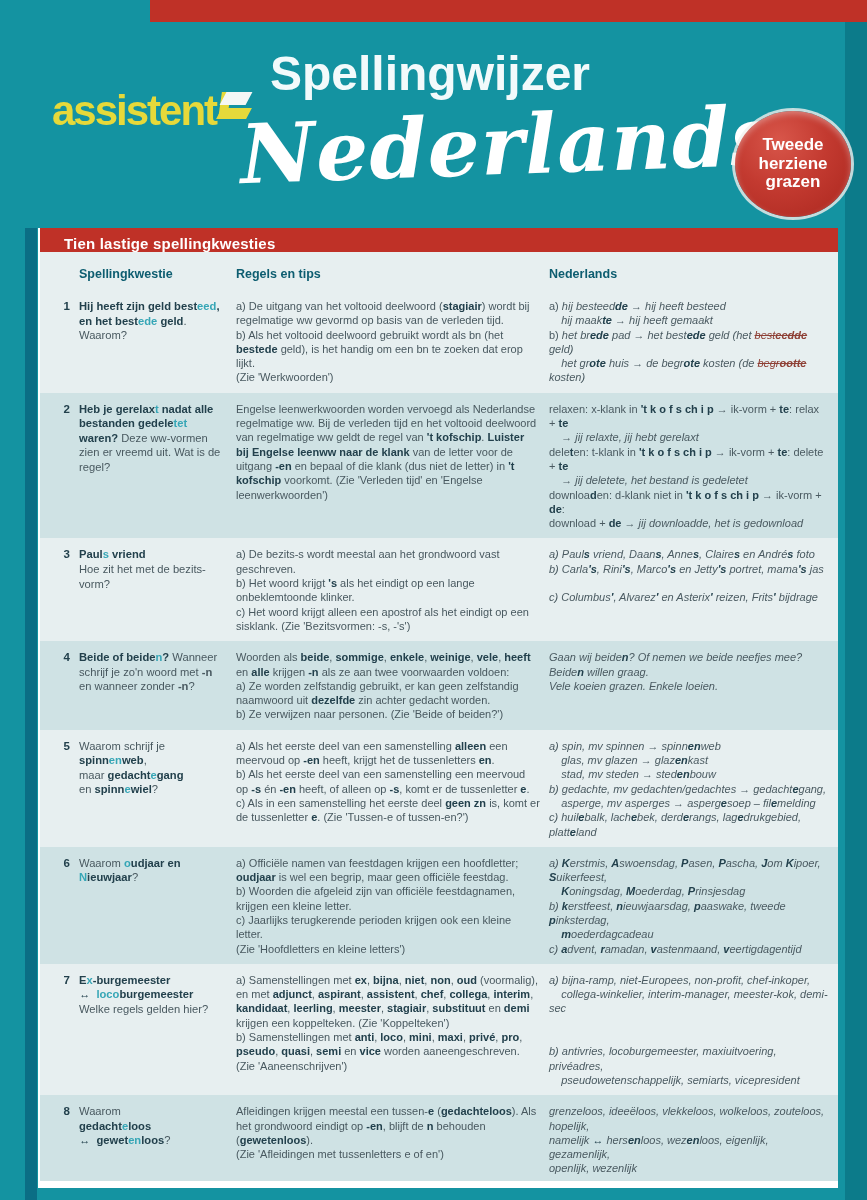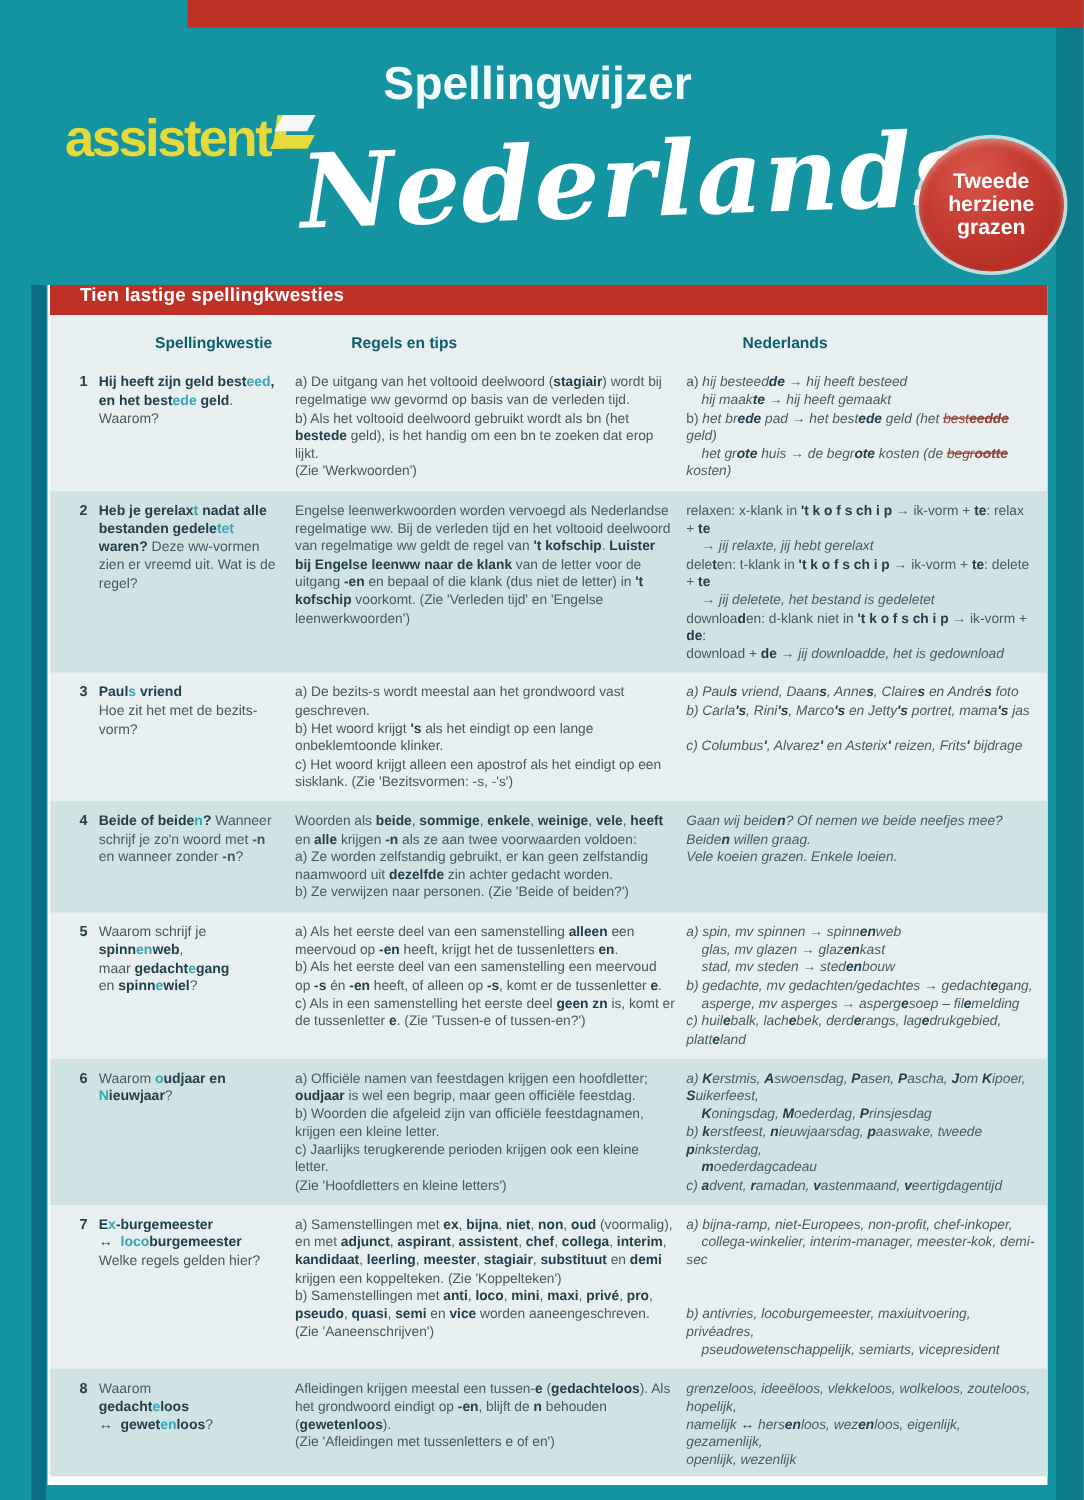--- a/index.html
+++ b/index.html
@@ -24,41 +24,41 @@
 
   
   .logo{position:absolute;left:52px;top:90px;display:flex;align-items:flex-start;}
   .logo-text{color:var(--yellow);font-size:42px;font-weight:bold;letter-spacing:-2px;line-height:1;}
   .logo-mark{position:relative;width:34px;height:42px;margin-left:3px;}
   .logo-mark .flag{position:absolute;left:4px;top:2px;width:26px;height:13px;background:#f4f7f5;transform:skewX(-28deg);}
   .logo-mark .bar{position:absolute;left:0px;top:18px;width:30px;height:11px;background:var(--yellow);transform:skewX(-28deg);}
   .logo-mark .stem{position:absolute;left:1px;top:2px;width:9px;height:27px;background:var(--yellow);transform:skewX(-8deg);}
 
   .title-small{position:absolute;left:250px;top:46px;width:360px;text-align:center;
-    color:#f2fafb;font-size:37px;font-weight:bold;letter-spacing:0px;}
+    color:#f2fafb;font-size:48px;font-weight:bold;letter-spacing:0px;}
   .title-big{position:absolute;left:240px;top:98px;width:470px;text-align:center;
     color:#ffffff;font-size:82px;font-weight:bold;font-style:italic;
     font-family:"DejaVu Serif","Liberation Serif",serif;transform:rotate(-2deg);letter-spacing:1px;}
 
   .badge{position:absolute;left:735px;top:111px;width:116px;height:106px;border-radius:50%;
     background:radial-gradient(circle at 38% 28%, #d8564a 0%, #c33a30 45%, #aa261e 100%);
     box-shadow:0 0 0 3px rgba(240,240,238,.8), inset 0 3px 6px rgba(255,255,255,.35);
     display:flex;flex-direction:column;align-items:center;justify-content:center;
     color:#fff;font-weight:bold;font-size:17px;line-height:1.08;text-align:left;}
 
   
   .left-stripe{position:absolute;left:25px;top:228px;width:12px;height:972px;background:var(--stripe);}
   .sheet{position:absolute;left:38px;top:228px;width:800px;height:960px;background:#fff;
     display:flex;flex-direction:column;padding:0 0 7px 2px;}
-  .section-bar{background:var(--red);height:24px;flex:0 0 24px;display:flex;align-items:flex-start;
+  .section-bar{background:var(--red);height:24px;flex:0 0 24px;display:flex;align-items:flex-end;
     color:#fff;font-weight:bold;font-size:15px;padding-left:24px;letter-spacing:.2px;}
   .page{flex:1;background:var(--page);display:flex;flex-direction:column;overflow:hidden;}
 
   .grid{display:grid;grid-template-columns:18px 148px 304px 1fr;column-gap:9px;padding:0 10px 0 12px;}
-  .thead{flex:0 0 38px;align-items:center;padding-top:6px;margin-left:45px;}
+  .thead{flex:0 0 38px;align-items:center;padding-top:6px;}
   .thead .h{color:var(--header-ink);font-weight:bold;font-size:12.5px;}
   #rows{flex:1;display:flex;flex-direction:column;}
   .trow{padding-top:9px;padding-bottom:8px;font-size:11px;line-height:1.3;color:var(--body);}
   .trow.dark{background:var(--row-dark);}
   #rows .trow:nth-child(1){min-height:82px;}
   #rows .trow:nth-child(2){min-height:90px;}
   #rows .trow:nth-child(3){min-height:90px;}
   #rows .trow:nth-child(4){min-height:76px;}
   #rows .trow:nth-child(5){min-height:102px;}
   #rows .trow:nth-child(6){min-height:92px;}

